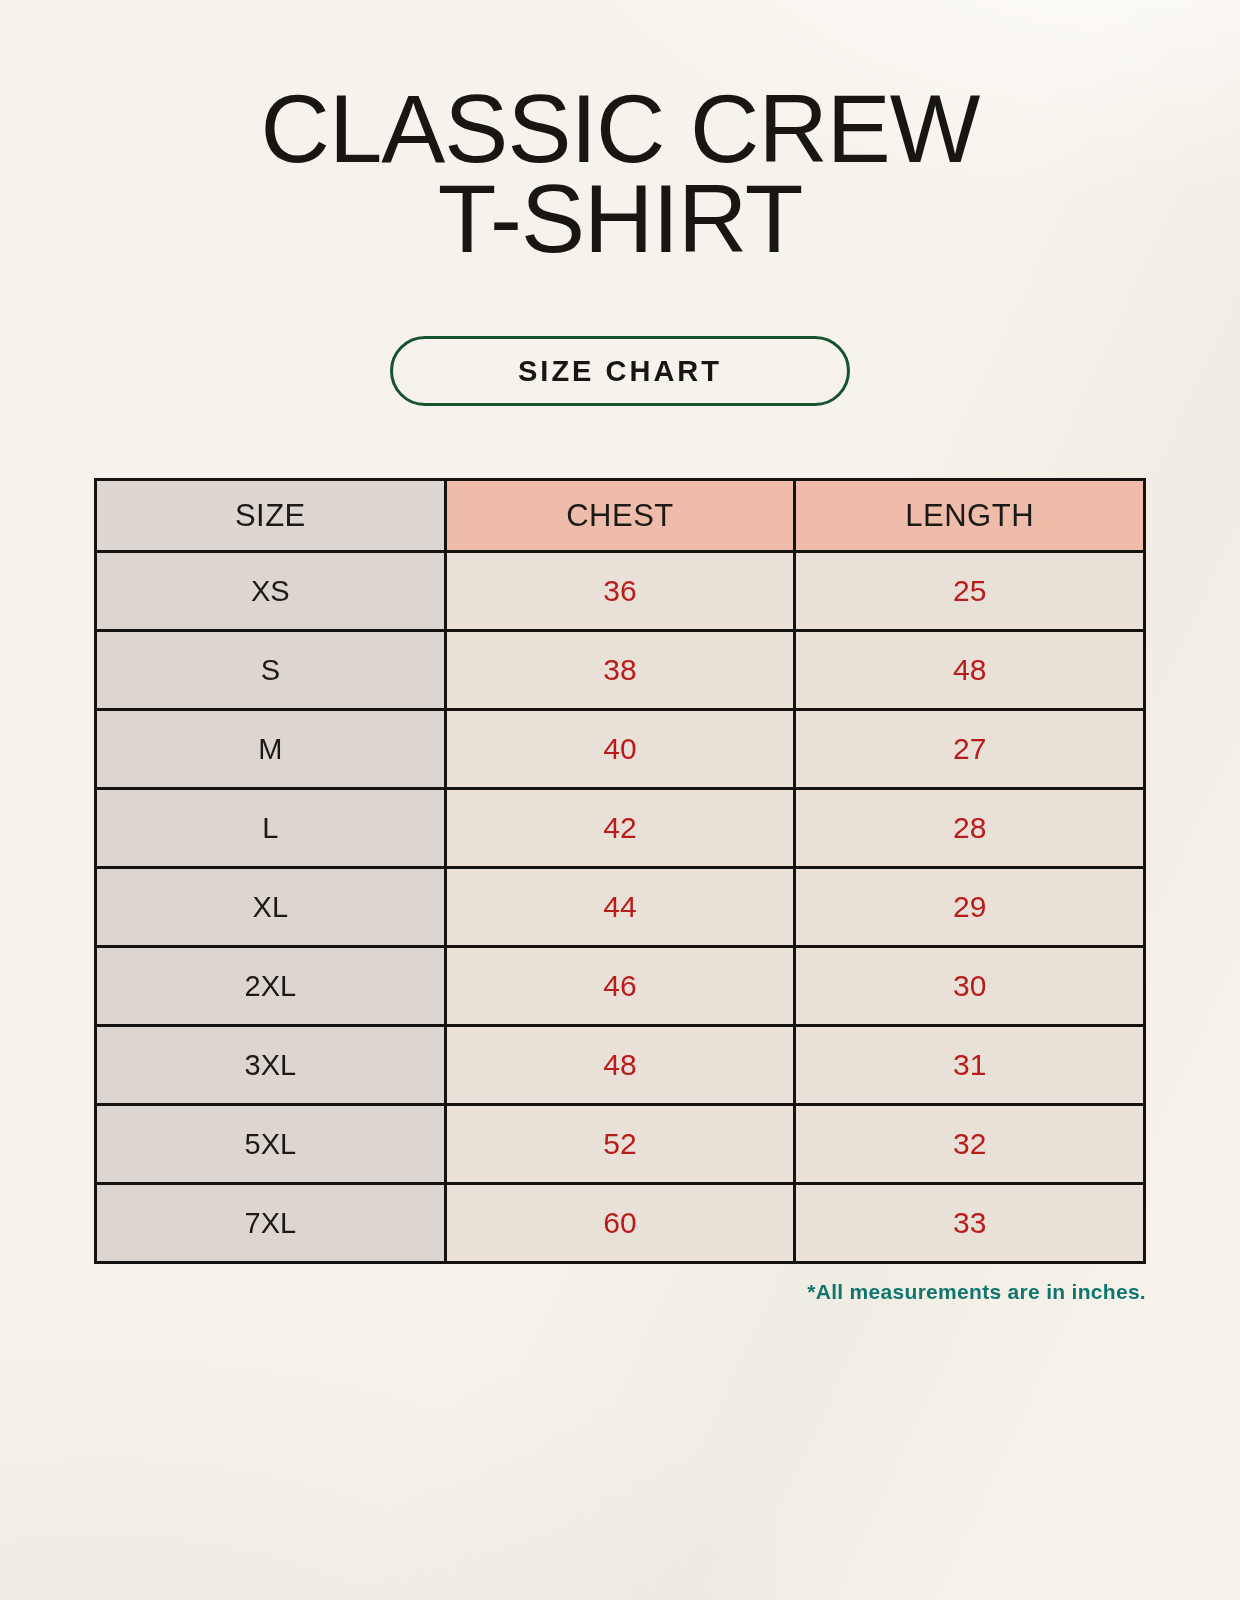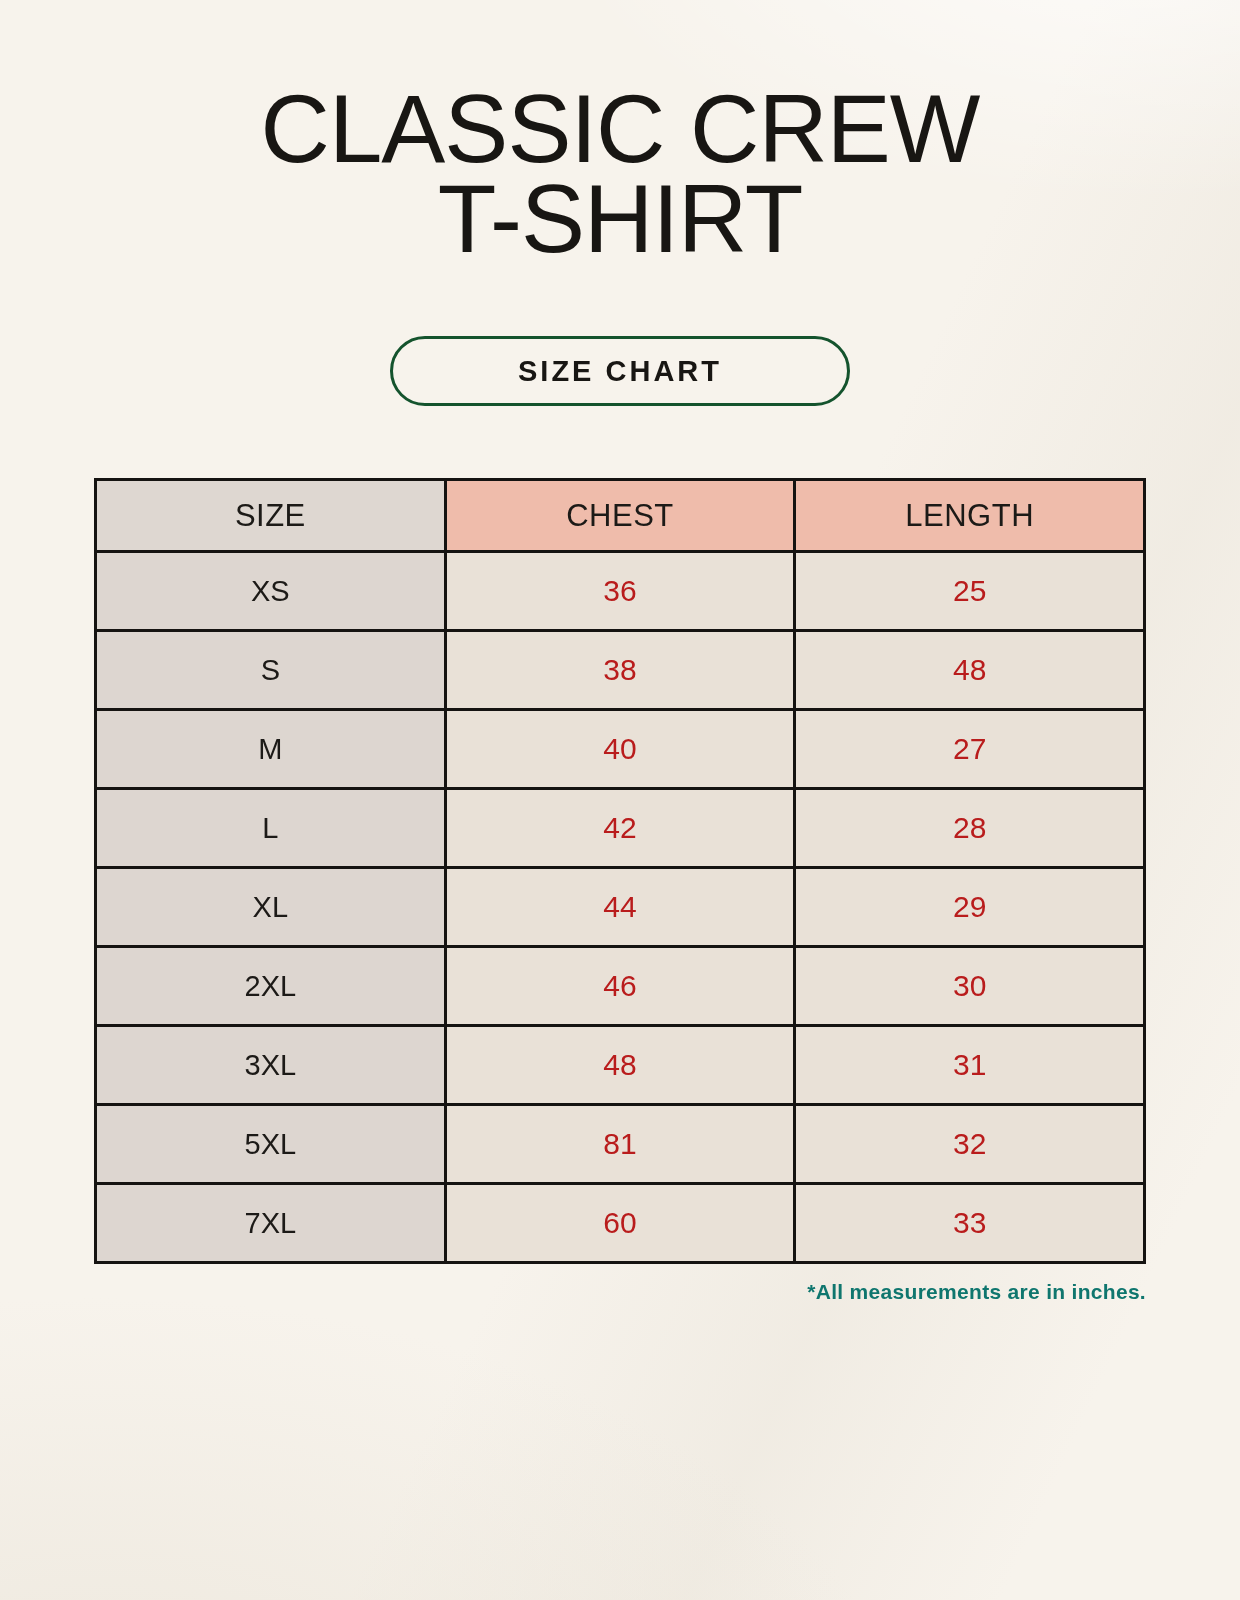--- a/index.html
+++ b/index.html
@@ -147,21 +147,21 @@
         <td class="num-cell">46</td>
         <td class="num-cell">30</td>
       </tr>
       <tr>
         <td class="size-cell">3XL</td>
         <td class="num-cell">48</td>
         <td class="num-cell">31</td>
       </tr>
       <tr>
         <td class="size-cell">5XL</td>
-        <td class="num-cell">81</td>
+        <td class="num-cell">52</td>
         <td class="num-cell">32</td>
       </tr>
       <tr>
         <td class="size-cell">7XL</td>
         <td class="num-cell">60</td>
         <td class="num-cell">33</td>
       </tr>
     </tbody>
   </table>
 </div>

